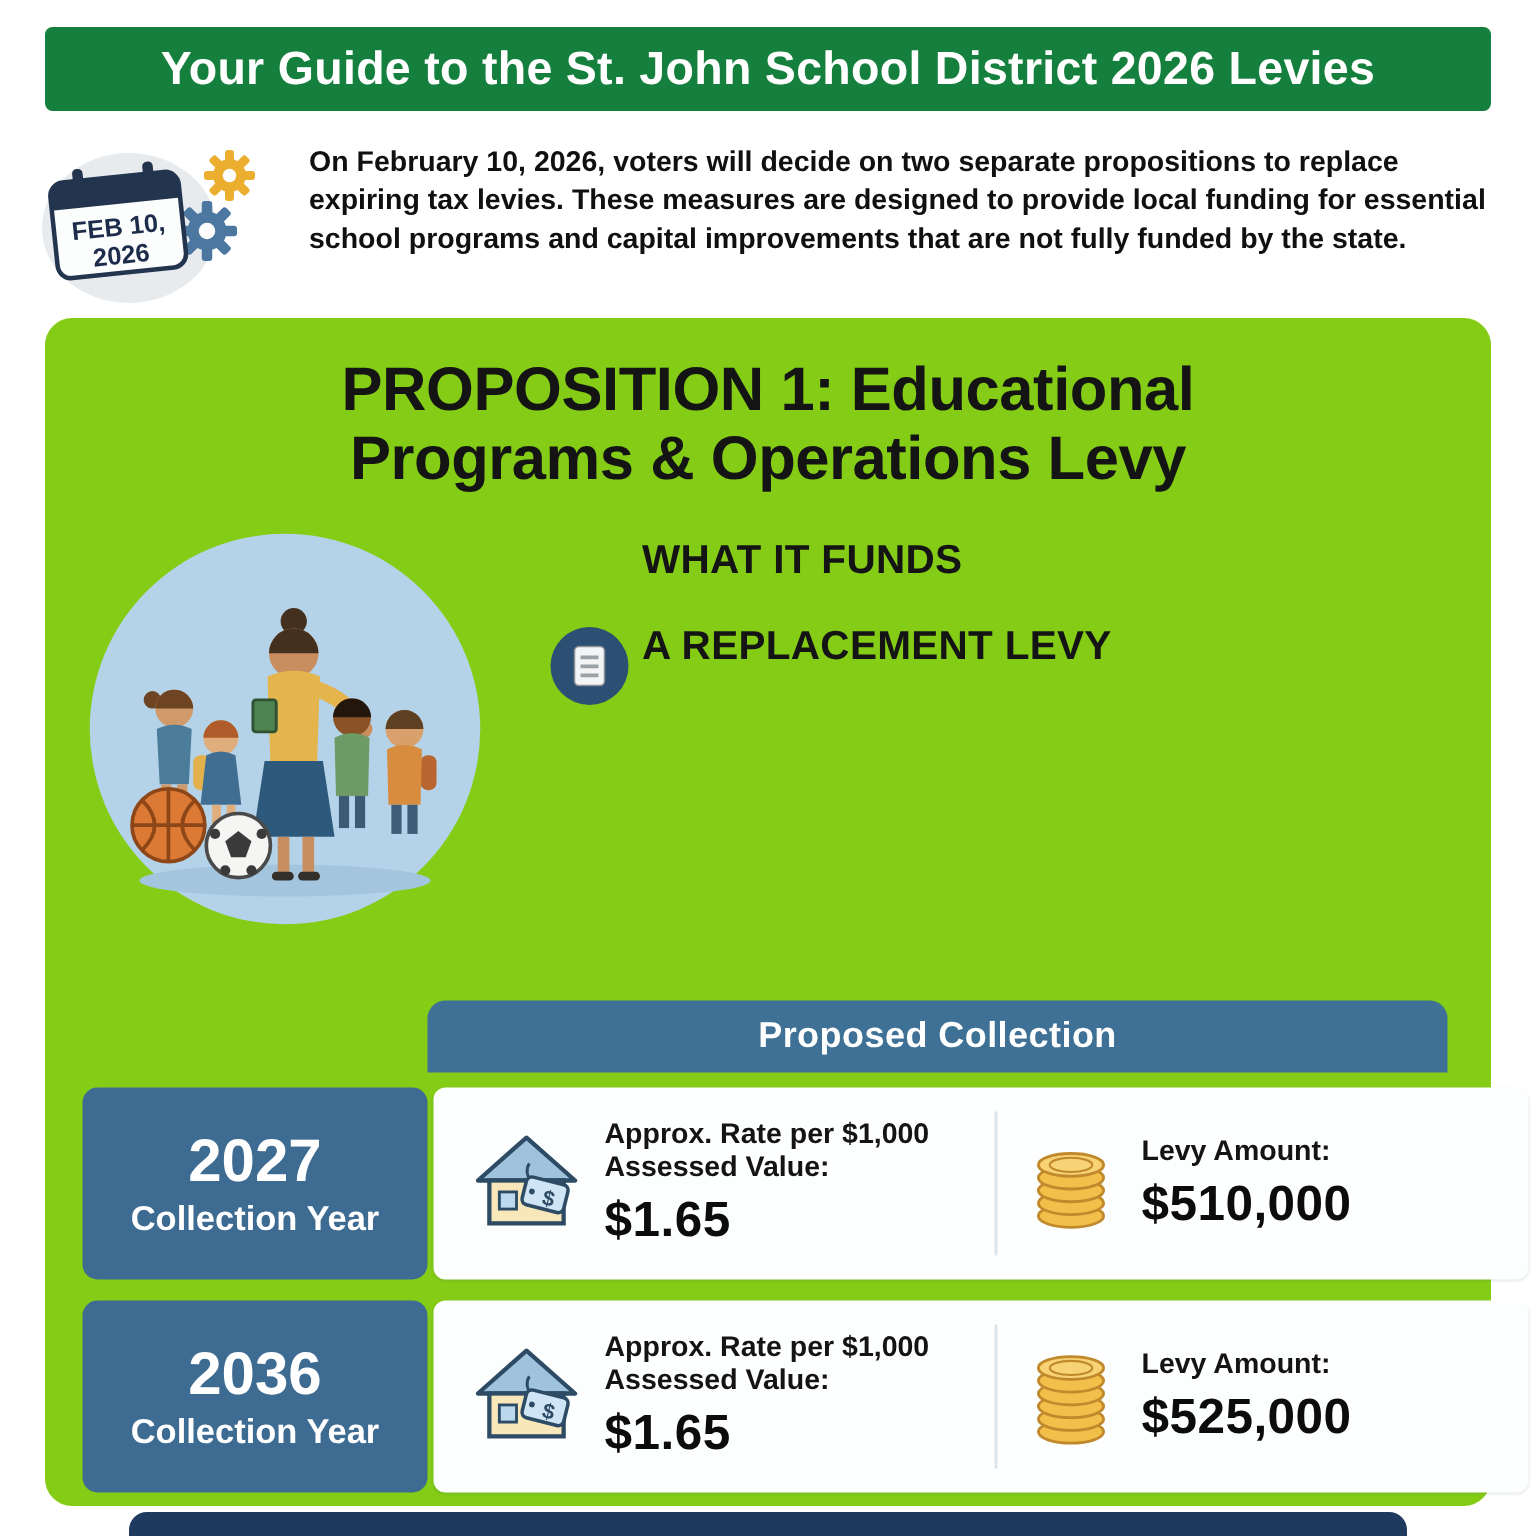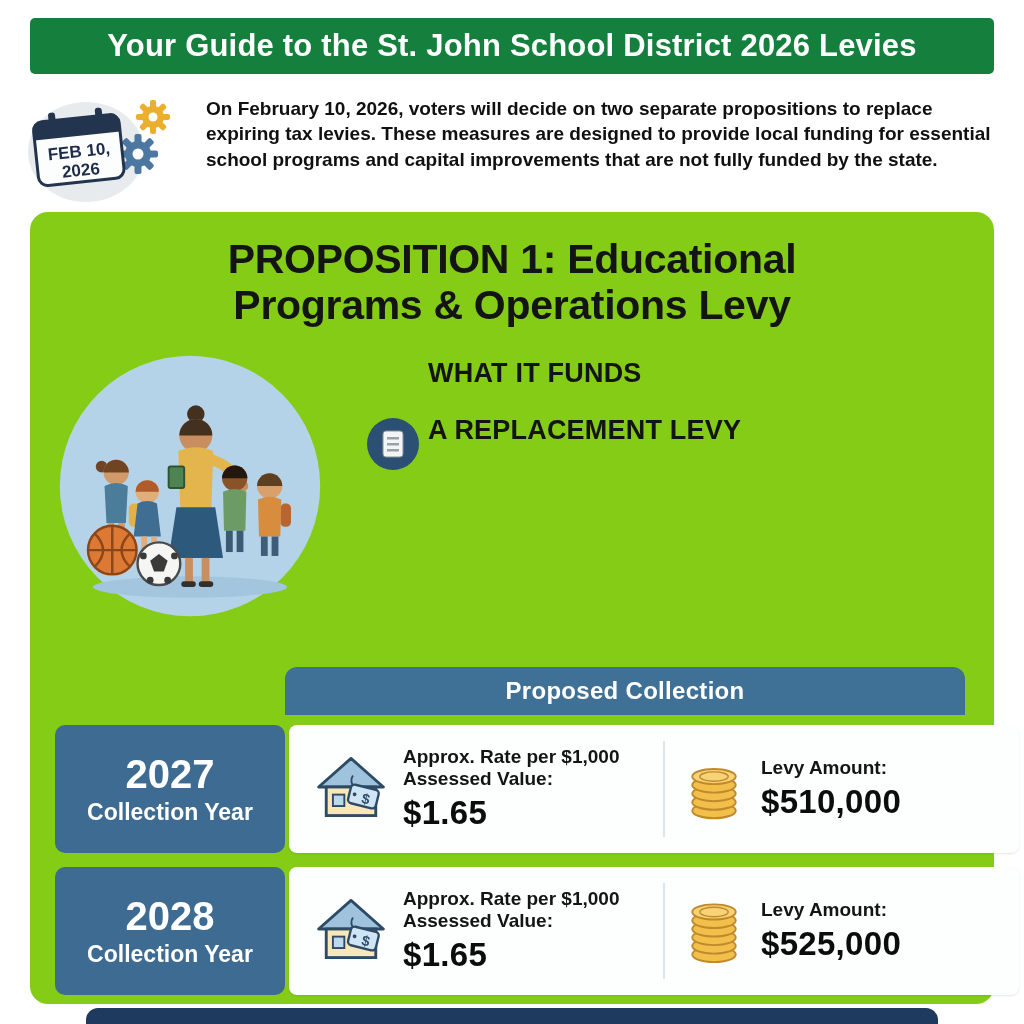--- a/index.html
+++ b/index.html
@@ -271,21 +271,21 @@
           <div class="txt">
             <div class="lbl">Levy Amount:</div>
             <div class="val">$510,000</div>
           </div>
         </div>
       </div>
     </div>
 
     <div class="row row2">
       <div class="year-cell">
-        <div class="year">2028</div>
+        <div class="year">2036</div>
         <div class="year-label">Collection Year</div>
       </div>
       <div class="content-cell">
         <div class="grp rate">
           <span class="icon">
             <svg viewBox="0 0 84 84" width="80" height="80">
               <path d="M8 42 L42 12 L76 42 Z" fill="#9fc3dd" stroke="#2e4b66" stroke-width="3" stroke-linejoin="round"></path>
               <rect x="16" y="42" width="52" height="30" fill="#f7e7b9" stroke="#2e4b66" stroke-width="3"></rect>
               <rect x="23" y="50" width="12" height="12" fill="#bcd8ec" stroke="#2e4b66" stroke-width="2"></rect>
               <path d="M46 44 Q40 36 44 30" stroke="#2e4b66" fill="none" stroke-width="2"></path>

